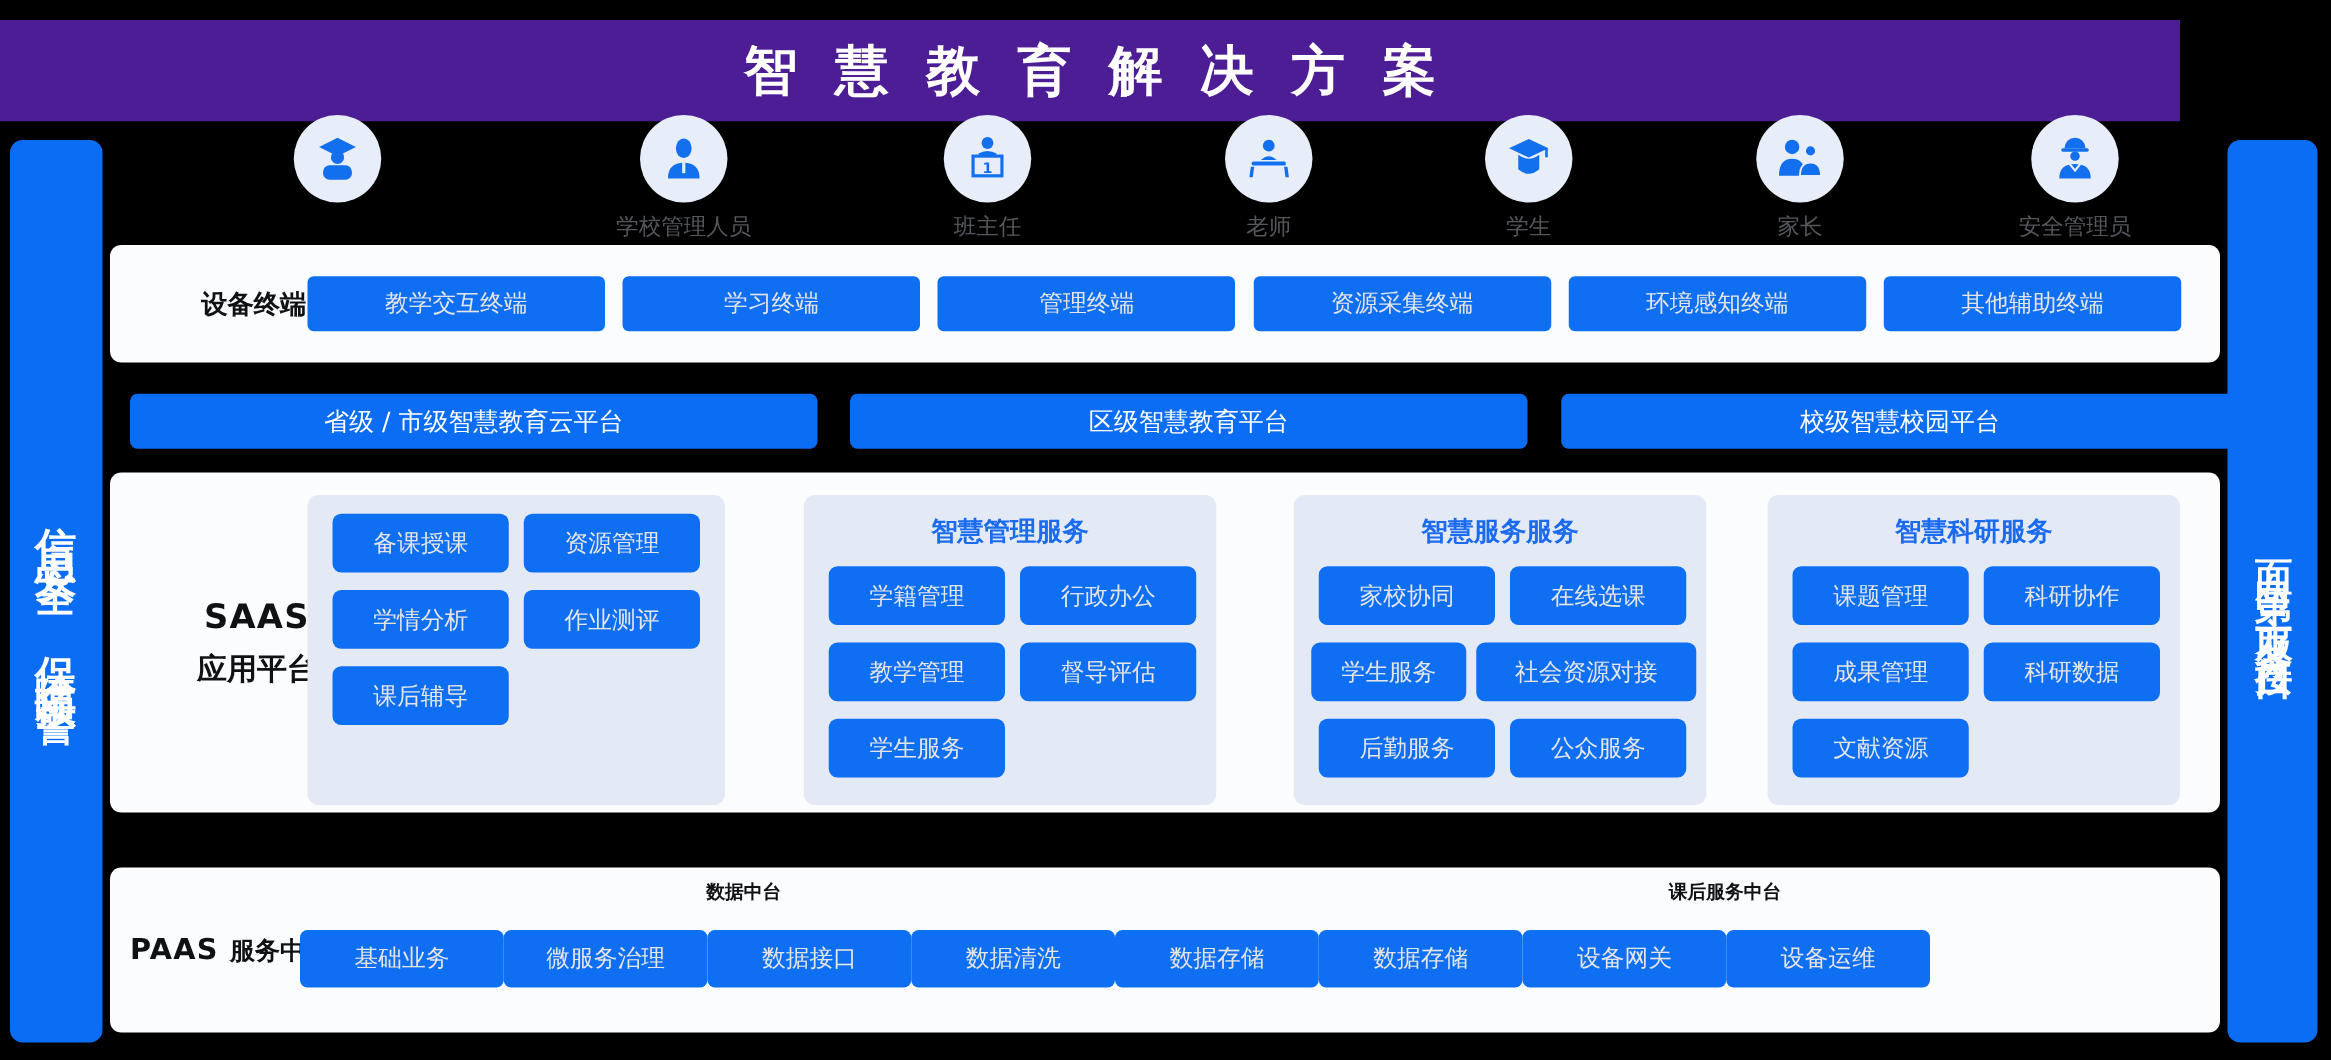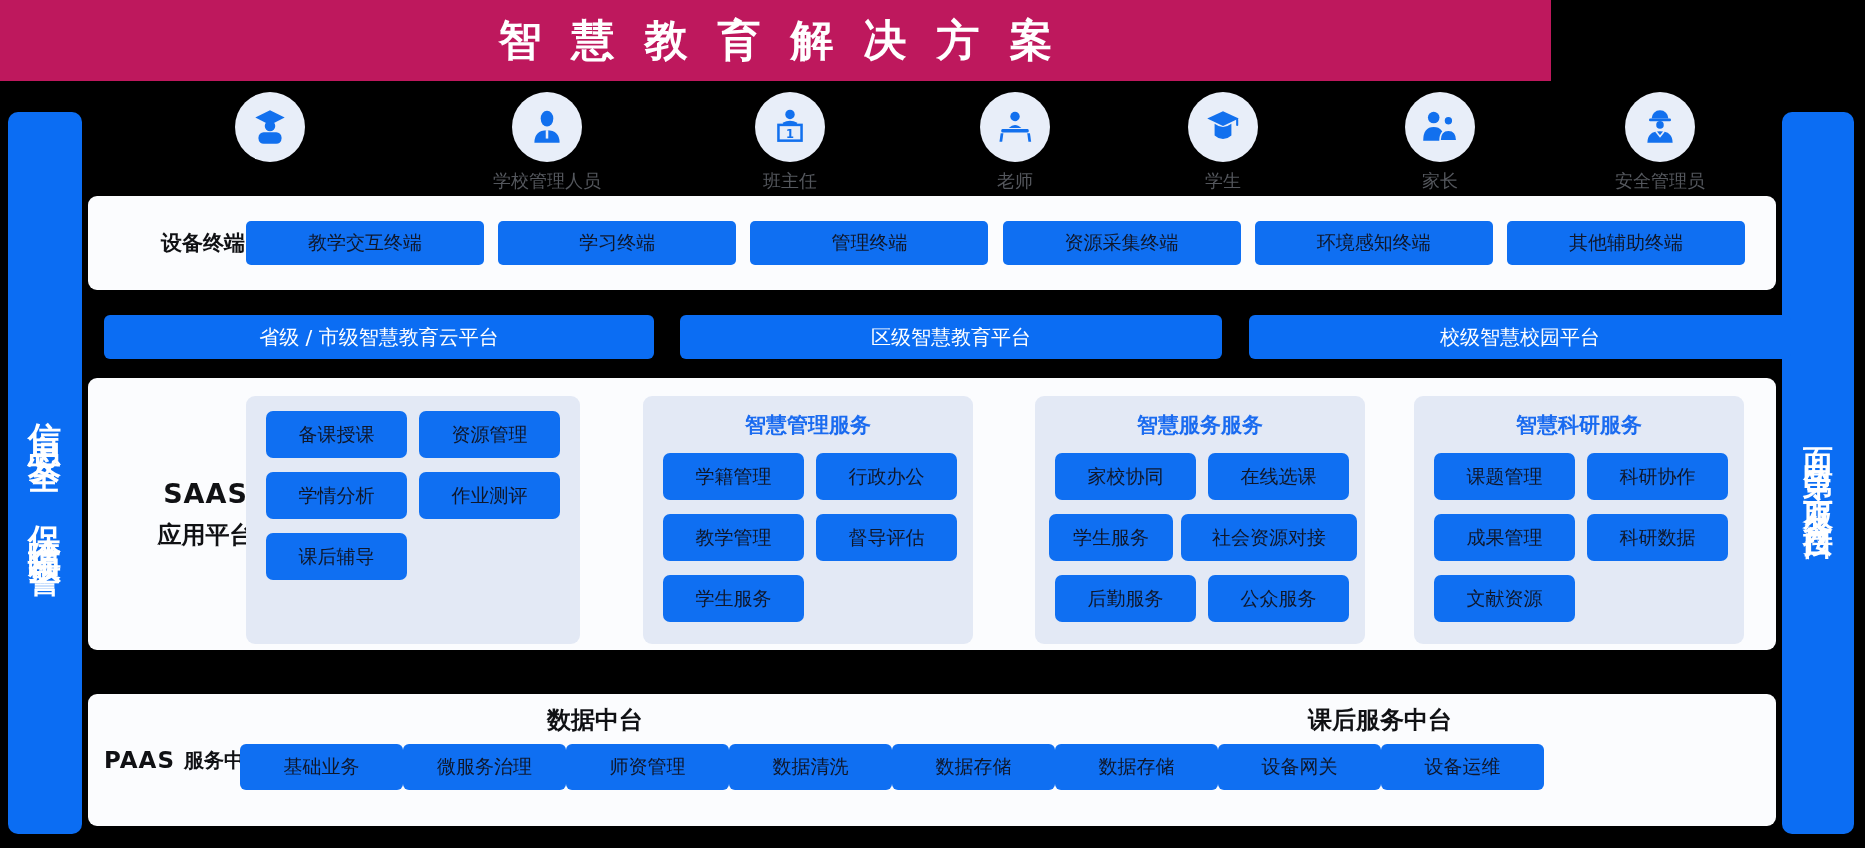--- a/index.html
+++ b/index.html
@@ -1,22 +1,22 @@
 <!DOCTYPE html>
 <html><head>
 <meta charset="utf-8">
 <style>
   * { margin:0; padding:0; box-sizing:border-box; }
   html,body { background:#000; }
   body { font-family:"DejaVu Sans","Liberation Sans",sans-serif; }
   .stage { position:relative; width:1865px; height:848px; background:#000; overflow:hidden; }
 
   
-  .titlebar { position:absolute; left:0; top:0; width:1551px; height:81px;
-    background:#be185d; display:flex; align-items:center; justify-content:center; }
+  .titlebar { position:absolute; left:0; top:16px; width:1744px; height:81px;
+    background:#4c1d95; display:flex; align-items:center; justify-content:center; }
   .titlebar .t { color:#fff; font-size:43px; font-weight:bold;
     letter-spacing:30px; text-indent:30px; white-space:nowrap; }
 
   
   .sidebar { position:absolute; top:112px; height:722px; background:#0b6df3;
     border-radius:10px; display:flex; flex-direction:column; align-items:center; justify-content:center; }
   .sidebar.left  { left:8px;  width:74px; gap:52px; }
   .sidebar.right { left:1782px; width:72px; }
   .vtext { writing-mode:vertical-rl; text-orientation:upright; color:#fff;
     font-weight:bold; font-size:33px; letter-spacing:13px; line-height:1; }
@@ -30,21 +30,21 @@
   .user .ulabel { margin-top:7px; color:#54575d; font-size:18px; white-space:nowrap; }
 
   
   .panel { position:absolute; left:88px; width:1688px; background:#fbfcfe; border-radius:9px; }
 
   
   .panel.device { top:196px; height:94px; display:flex; align-items:center; }
   .row-label { color:#101114; font-weight:bold; font-size:21px; white-space:nowrap; }
   .device .row-label { position:absolute; left:25px; width:180px; text-align:center; }
   .device .btns { position:absolute; left:158px; right:31px; display:flex; justify-content:space-between; }
-  .pill { background:#0f6ff2; color:#0f172a; font-size:19px; display:flex;
+  .pill { background:#0f6ff2; color:#e5e5e5; font-size:19px; display:flex;
     align-items:center; justify-content:center; border-radius:5px; white-space:nowrap;font-family:Liberation Serif, serif; }
   .device .pill { width:238px; height:44px; }
 
   
   .platbar { position:absolute; top:315px; height:44px; background:#0b6df3; border-radius:6px;
     color:#fff; font-size:20px; display:flex; align-items:center; justify-content:center; white-space:nowrap;margin-left:16px; }
 
   
   .panel.saas { top:378px; height:272px; }
   .saas-label { position:absolute; left:25px; top:0; height:100%; width:185px;
@@ -56,21 +56,21 @@
   .group .grow { display:flex; justify-content:flex-start; gap:12px; margin-bottom:14px; padding:0 8px; }
   .group .pill { min-width:141px; height:47px; border-radius:7px; padding:0 16px; }
 
   
   .panel.paas { top:694px; height:132px; }
   .paas-label { position:absolute; left:11px; top:0; height:100%; width:170px;
     display:flex; flex-direction:row; align-items:center; justify-content:center; gap:9px; }
   .paas-label .l1 { font-size:23px; font-weight:bold; color:#101114; letter-spacing:1px; }
   .paas-label .l2 { font-size:20px; font-weight:bold; color:#101114; }
   .paas-head { position:absolute; top:10px; transform:translateX(-50%); color:#101114;
-    font-weight:bold; font-size:24px; white-space:nowrap; }
+    font-weight:bold; font-size:15px; white-space:nowrap; }
   .paas .btns { position:absolute; left:152px; right:36px; top:50px; display:flex; }
   .paas .pill { width:163px; height:46px; border-radius:6px; }
 
   .ic { fill:#1270ee; }
   .ic-stroke { fill:none; stroke:#1270ee; stroke-width:2.4; }
 </style>
 </head>
 <body>
 
 <div class="stage">
@@ -257,21 +257,21 @@
   <div class="panel paas">
     <div class="paas-label">
       <div class="l1">PAAS</div>
       <div class="l2">服务中台</div>
     </div>
     <div class="paas-head" style="left:507px">数据中台</div>
     <div class="paas-head" style="left:1292px">课后服务中台</div>
     <div class="btns">
       <div class="pill">基础业务</div>
       <div class="pill">微服务治理</div>
-      <div class="pill">师资管理</div>
+      <div class="pill">数据接口</div>
       <div class="pill">数据清洗</div>
       <div class="pill">数据存储</div>
       <div class="pill">数据存储</div>
       <div class="pill">设备网关</div>
       <div class="pill">设备运维</div>
     </div>
   </div>
 
 </div>
 

